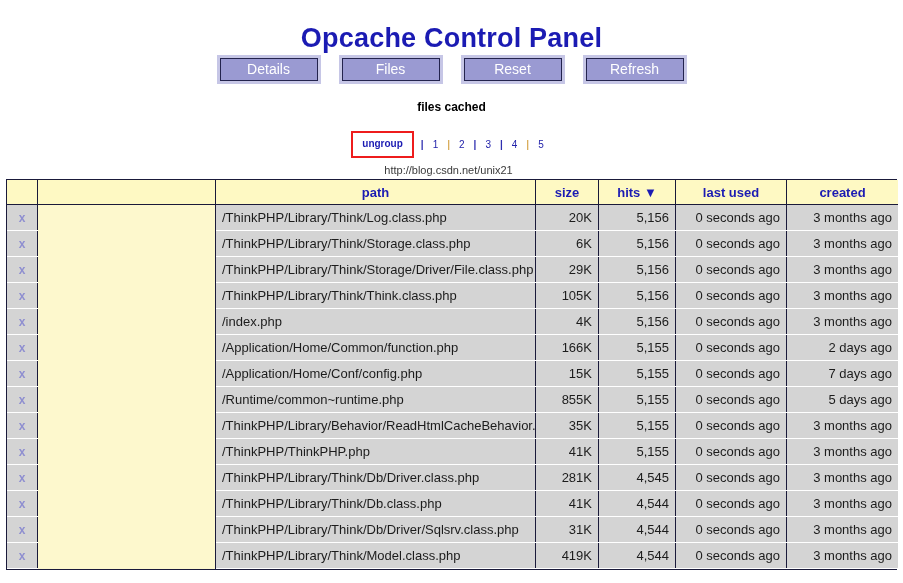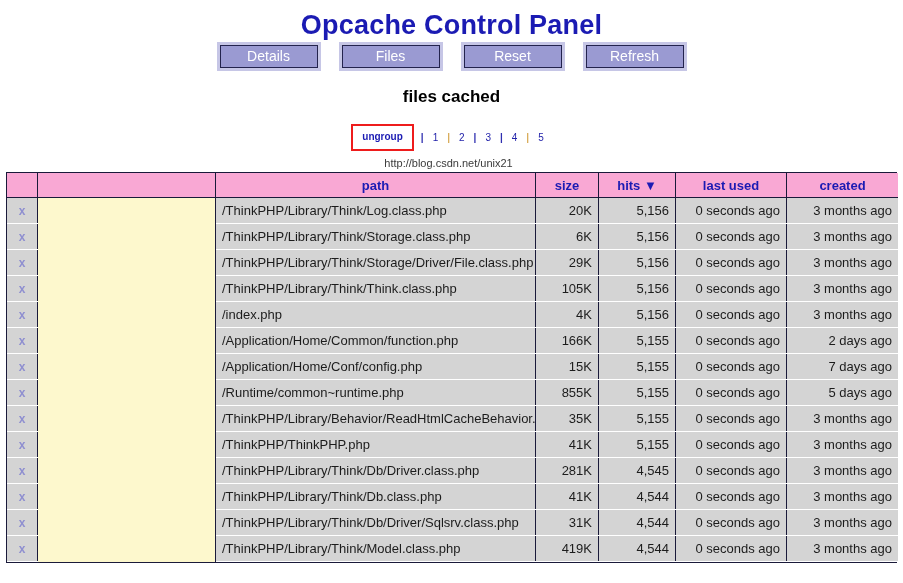--- a/index.html
+++ b/index.html
@@ -19,21 +19,21 @@
     background: #ffffff;
   }
 
   
   .title {
     text-align: center;
     color: #1b1bb3;
     font-size: 27px;
     font-weight: bold;
     letter-spacing: 0.2px;
-    padding-top: 8px;
+    padding-top: 21px;
     line-height: 34px;
   }
 
   
   .button-bar {
     display: flex;
     justify-content: center;
     gap: 24px;
     margin-top: 3px;
   }
@@ -48,21 +48,21 @@
     border: 1px solid #23234d;
     box-shadow: 0 0 0 3px #c6c6e6;
     cursor: pointer;
     user-select: none;
     font-family: "Liberation Sans", sans-serif;
   }
 
   
   .subheading {
     text-align: center;
-    font-size: 17px;
+    font-size: 12px;
     font-weight: bold;
     color: #000000;
     margin-top: 19px;
   }
 
   
   .pager {
     display: flex;
     justify-content: center;
     align-items: center;
@@ -110,21 +110,21 @@
     margin: 3px 6px 0 6px;
     border: 1px solid #1a1a3a;
   }
   table.cache {
     border-collapse: collapse;
     width: 891px;
     table-layout: fixed;
     font-size: 13px;
   }
   table.cache th {
-    background: #f9a8d4;
+    background: #fef9c3;
     color: #1b1bb3;
     font-weight: bold;
     font-size: 13px;
     height: 24px;
     border-right: 1px solid #1a1a3a;
     border-bottom: 1px solid #1a1a3a;
     text-align: center;
     padding: 0 6px;
   }
   table.cache th.col-x { width: 30px; padding: 0; border-right: 1px solid #1a1a3a;}

